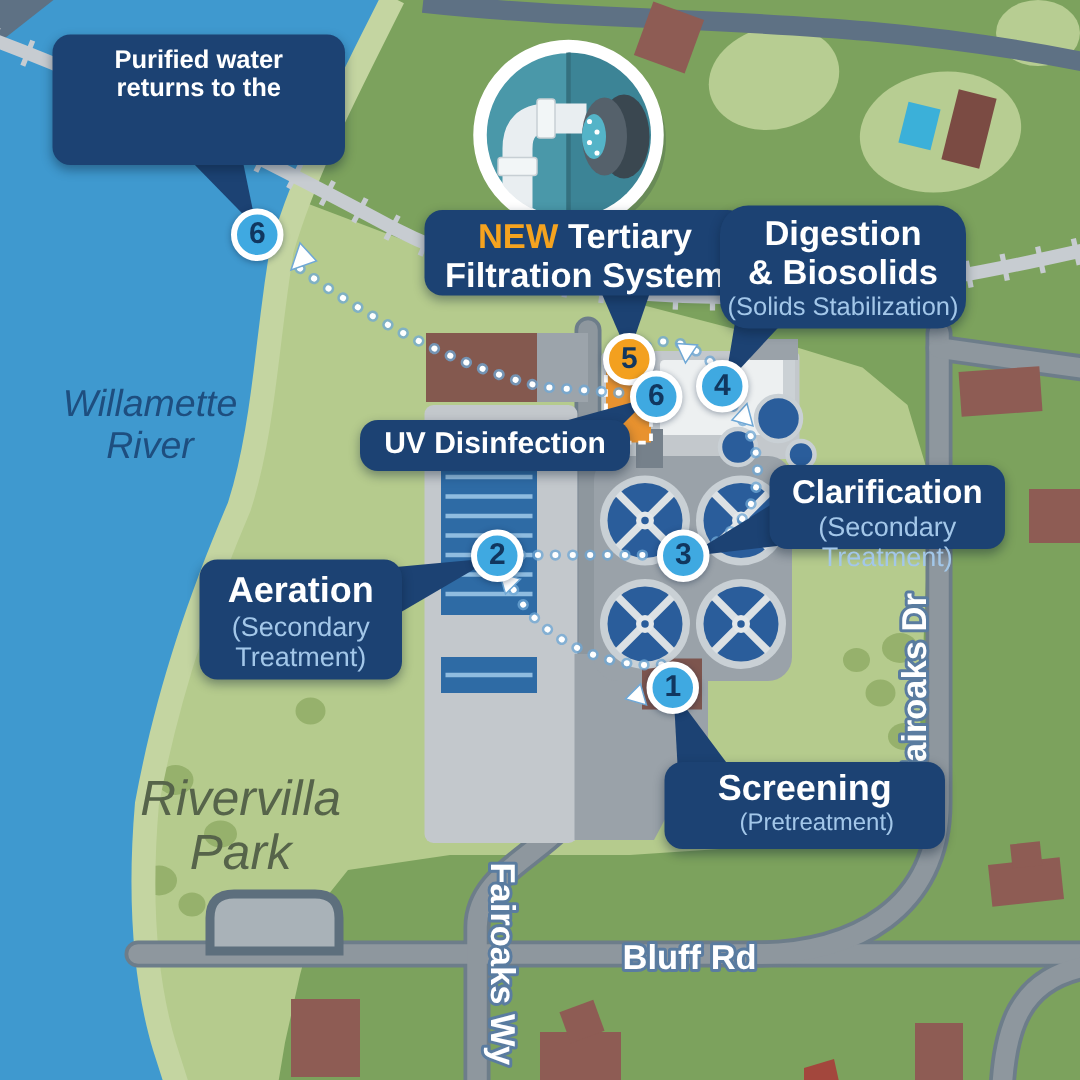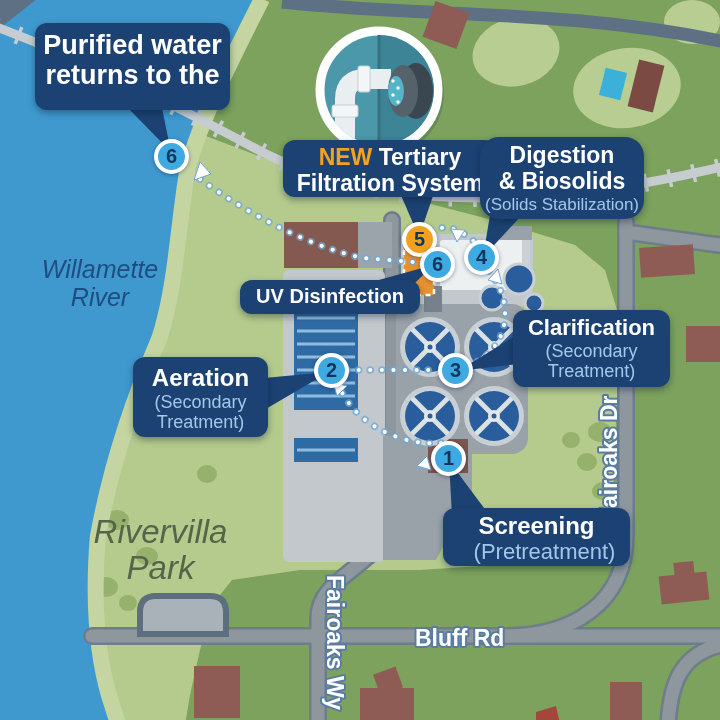--- a/index.html
+++ b/index.html
@@ -4,32 +4,32 @@
 <style>
   html,body{margin:0;padding:0;background:#222;}
   #stage{position:relative;width:720px;height:720px;overflow:hidden;
          font-family:"Liberation Sans",sans-serif;background:#3F99CF;}
   #map{position:absolute;left:0;top:0;}
   
   .callout{position:absolute;background:#1C4273;border-radius:12px;color:#fff;
            font-weight:700;text-align:center;line-height:1.12;
            box-shadow:0 3px 7px rgba(8,24,46,.4);box-sizing:border-box;z-index:4;}
   .callout .sub{color:#A3C7E9;font-weight:400;}
-  .co-purified{left:35px;top:23px;width:195px;height:87px;font-size:27px;padding-top:7px;}
+  .co-purified{left:35px;top:23px;width:195px;height:87px;font-size:17px;padding-top:7px;}
   .co-tertiary{left:283px;top:140px;width:214px;height:57px;font-size:23px;padding-top:5px;}
   .co-tertiary .hl{color:#F5A31F;}
   .co-digestion{left:480px;top:137px;width:164px;height:82px;font-size:23px;padding-top:6px;border-radius:19px;}
   .co-digestion .sub{font-size:17px;}
   .co-uv{left:240px;top:280px;width:180px;height:34px;font-size:20px;padding-top:5px;}
-  .co-clarification{left:513px;top:310px;width:157px;height:77px;font-size:22px;padding-top:6px;}
+  .co-clarification{left:513px;top:310px;width:157px;height:56px;font-size:22px;padding-top:6px;}
   .co-clarification .sub{font-size:18px;}
-  .co-aeration{left:133px;top:357px;width:135px;height:80px;font-size:24px;padding-top:8px;}
+  .co-aeration{left:133px;top:373px;width:135px;height:80px;font-size:24px;padding-top:8px;}
   .co-aeration .sub{font-size:18px;}
   .co-screening{left:443px;top:508px;width:187px;height:58px;font-size:24px;padding-top:5px;}
-  .co-screening .sub{font-size:22px;margin-left:16px;}
+  .co-screening .sub{font-size:16px;margin-left:16px;}
   
   .badge{position:absolute;width:27px;height:27px;border-radius:50%;background:#3FA9E1;
          border:4px solid #fff;color:#11375F;font-weight:700;font-size:20px;
          display:flex;align-items:center;justify-content:center;z-index:5;
          box-shadow:0 1px 4px rgba(10,30,60,.4);}
   .badge.orange{background:#F3A01F;}
   
   .geo-label{position:absolute;font-style:italic;text-align:center;line-height:1.1;
              z-index:2;font-weight:400;margin-top:40px;}
   .lbl-river{left:20px;top:216px;width:160px;font-size:25px;color:#1E4E7F;}

